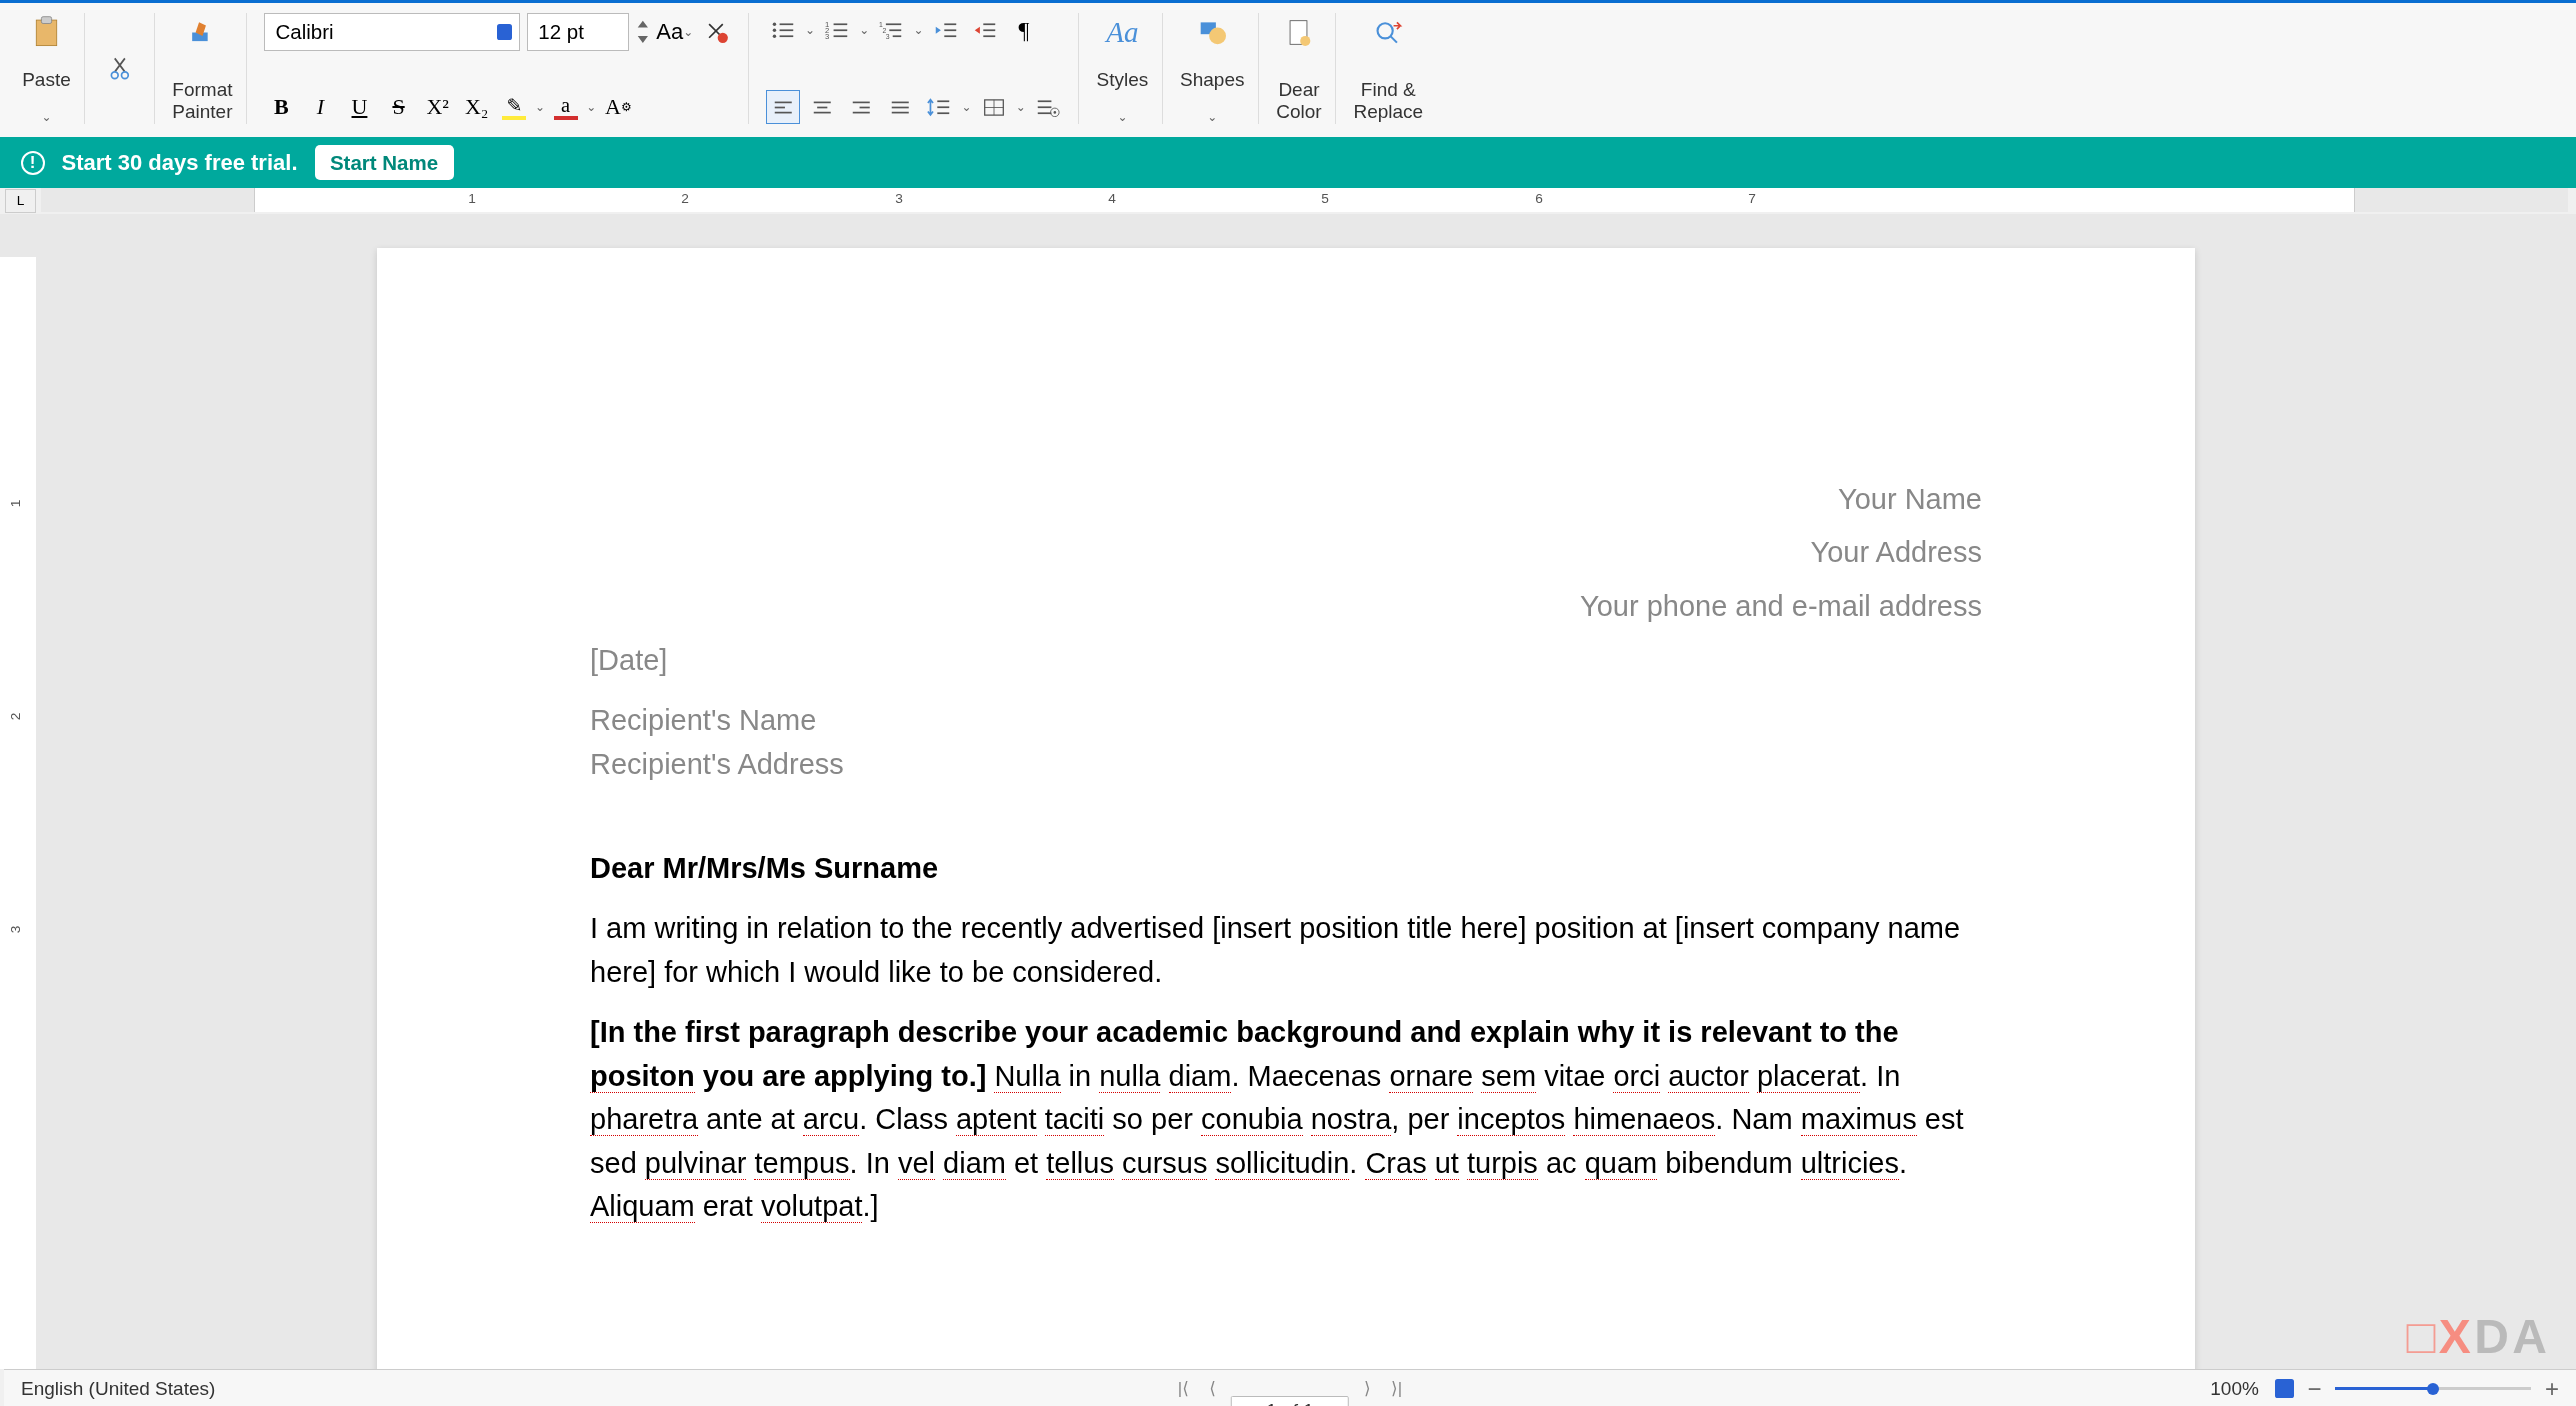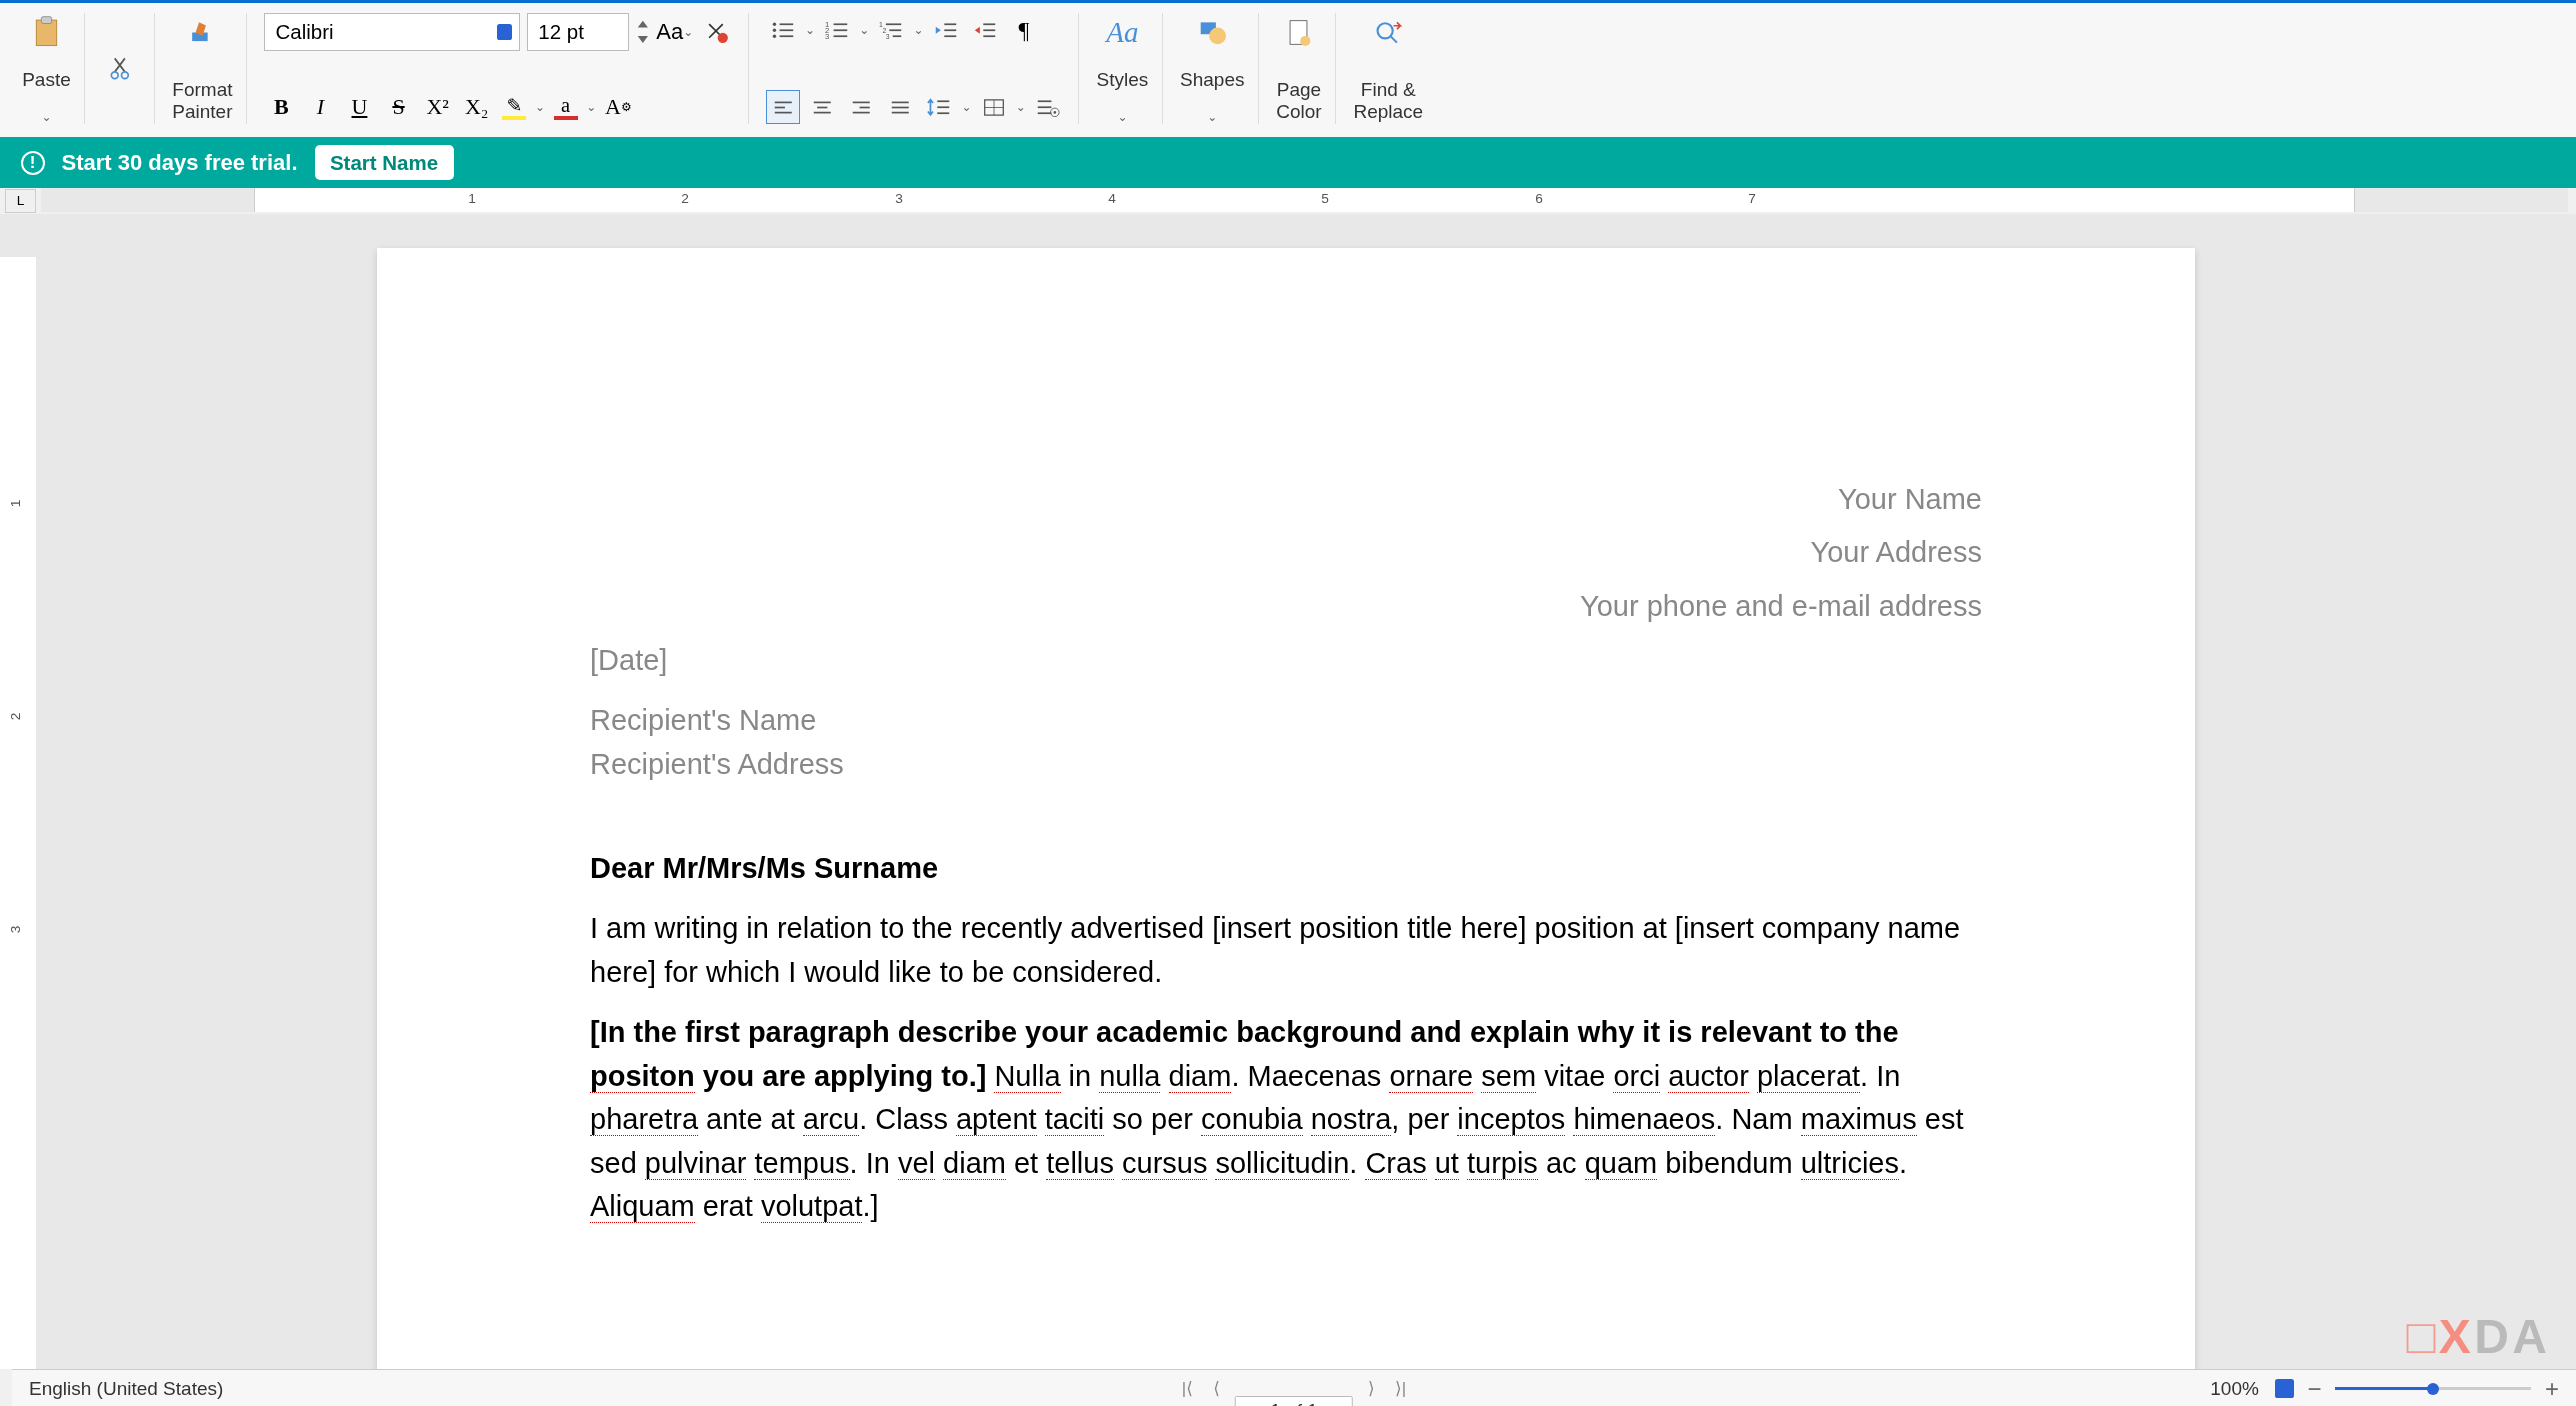--- a/index.html
+++ b/index.html
@@ -42,21 +42,21 @@
 .v-ruler-white { position: absolute; top: 43px; bottom: 0; left: 0; right: 0; background: white; }
 .v-tick { position: absolute; left: 12px; font-size: 13.7px; color: #555; transform: rotate(-90deg); }
 .doc-scroll { flex: 1; background: #e8e8e8; overflow: hidden; display: flex; justify-content: flex-start; padding-left: 341px; padding-top: 34px; }
 .page { width: 1818px; height: 2390px; background: white; box-shadow: 0 1.7px 6.8px rgba(0,0,0,0.15); padding: 230px 213px; font-family: Calibri, Arial, sans-serif; font-size: 29px; line-height: 1.5; color: #000; }
 .page .header { text-align: right; color: #888; font-size: 29px; margin-bottom: 10.2px; }
 .page .gray { color: #888; }
 .page p { margin-bottom: 17px; }
 .page .bold { font-weight: bold; }
 .spellerr { border-bottom: 1.7px dotted #d40000; }
 
-.statusbar { position: absolute; bottom: 0; left: 12px; right: 0; height: 38px; background: #f7f7f7; border-top: 0.9px solid #ccc; display: flex; align-items: center; padding: 0 17px; font-size: 19px; color: #333; }
+.statusbar { position: absolute; bottom: 0; left: 4px; right: 0; height: 38px; background: #f7f7f7; border-top: 0.9px solid #ccc; display: flex; align-items: center; padding: 0 17px; font-size: 19px; color: #333; }
 .status-center { position: absolute; left: 50%; transform: translateX(-50%); display: flex; align-items: center; gap: 10.2px; }
 .nav-btn { color: #888; cursor: pointer; font-size: 17px; padding: 0 5.1px; }
 .page-ind { background: white; border: 0.9px solid #bbb; padding: 2.6px 34px; border-radius: 1.7px; font-size: 19px; margin-top: 44px; }
 .status-right { margin-left: auto; display: flex; align-items: center; gap: 13.7px; }
 .zoom-pct { display: flex; align-items: center; gap: 16px; }
 .zoom-caret { width: 19px; height: 19px; background: #2962d4; border-radius: 2.6px; }
 .zoom-slider { width: 196px; height: 3.4px; background: linear-gradient(to right, #2962d4 50%, #ccc 50%); position: relative; }
 .zoom-thumb { width: 12px; height: 12px; background: #2962d4; border-radius: 50%; position: absolute; left: 50%; top: -4.3px; transform: translateX(-50%); }
 
 .watermark { position: absolute; right: 25.6px; bottom: 43px; font-size: 48px; font-weight: 900; letter-spacing: 3.4px; color: rgba(100,100,100,0.35); }
@@ -272,21 +272,21 @@
     <span class="dropdown-caret">⌄</span>
   </div>
 
   <div class="toolbar-group">
     <div class="toolbar-btn">
         <svg width="27" height="31" viewBox="0 0 32 36">
           <rect x="6" y="4" width="20" height="28" fill="white" stroke="#555"></rect>
           <circle cx="24" cy="28" r="6" fill="#f4c874"></circle>
         </svg>
       </div>
-    <div class="toolbar-label" style="white-space:pre-line">Page
+    <div class="toolbar-label" style="white-space:pre-line">Dear
 Color</div>
   </div>
 
   <div class="toolbar-group">
     <div class="toolbar-btn">
         <svg width="31" height="27" viewBox="0 0 36 32">
           <circle cx="14" cy="14" r="9" fill="none" stroke="#4a90d9" stroke-width="2.5"></circle>
           <line x1="20" y1="20" x2="28" y2="28" stroke="#4a90d9" stroke-width="2.5"></line>
           <path d="M24 8 L32 8 L28 4 M28 12 L32 8" stroke="#d43" stroke-width="2" fill="none"></path>
         </svg>

